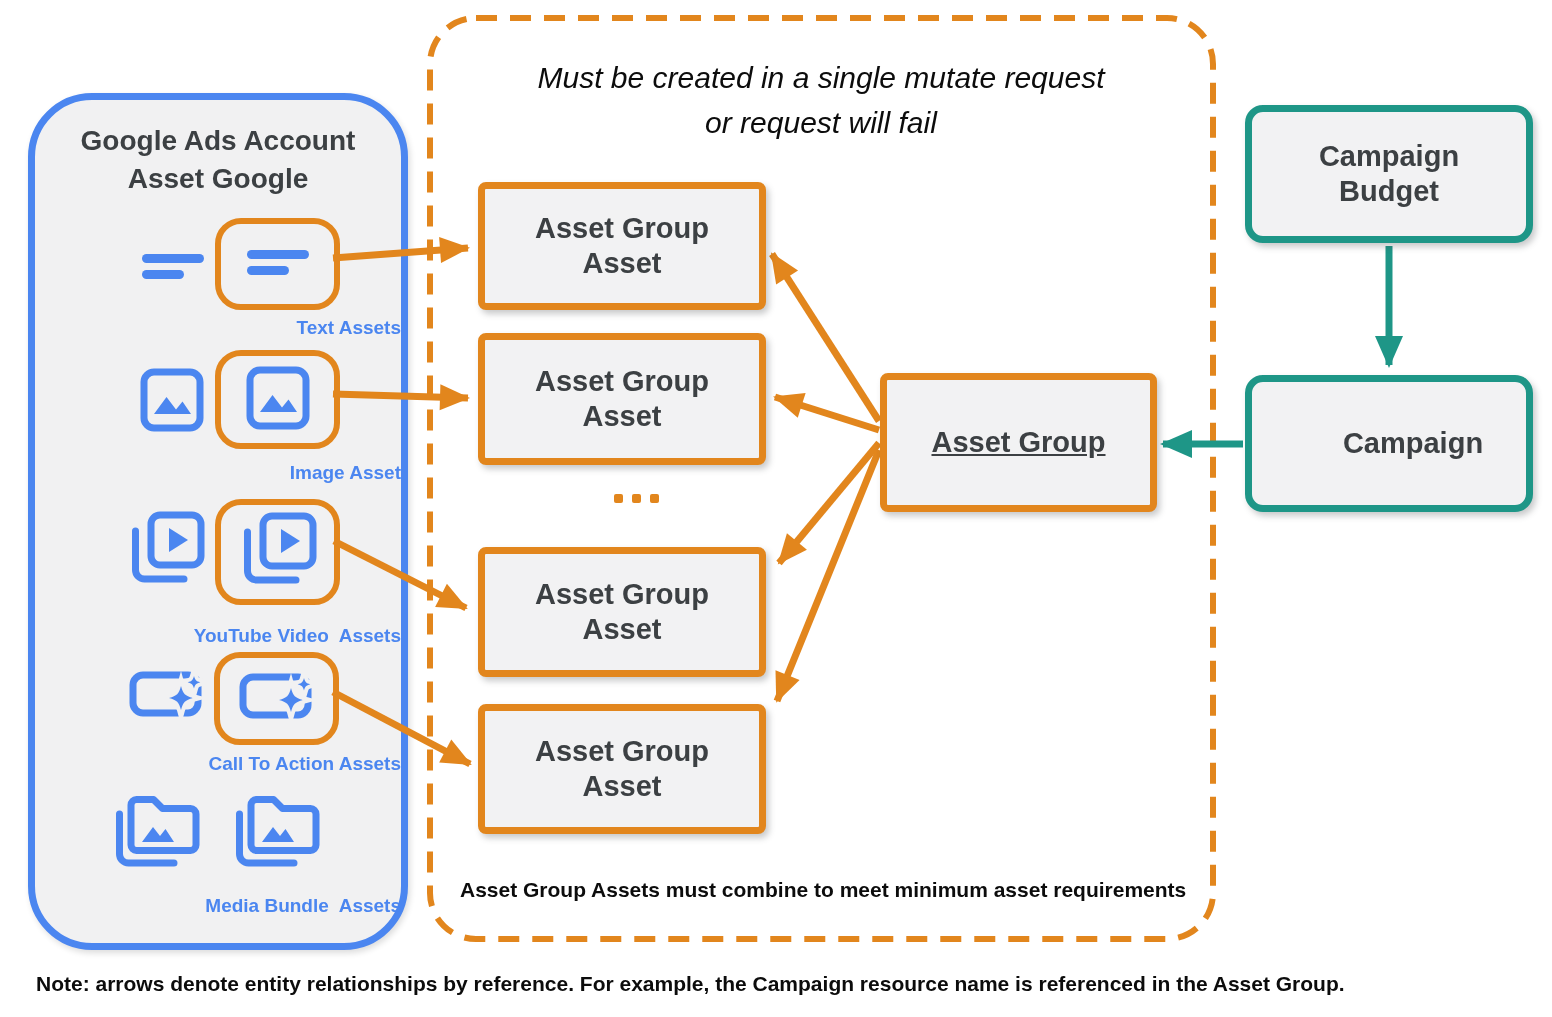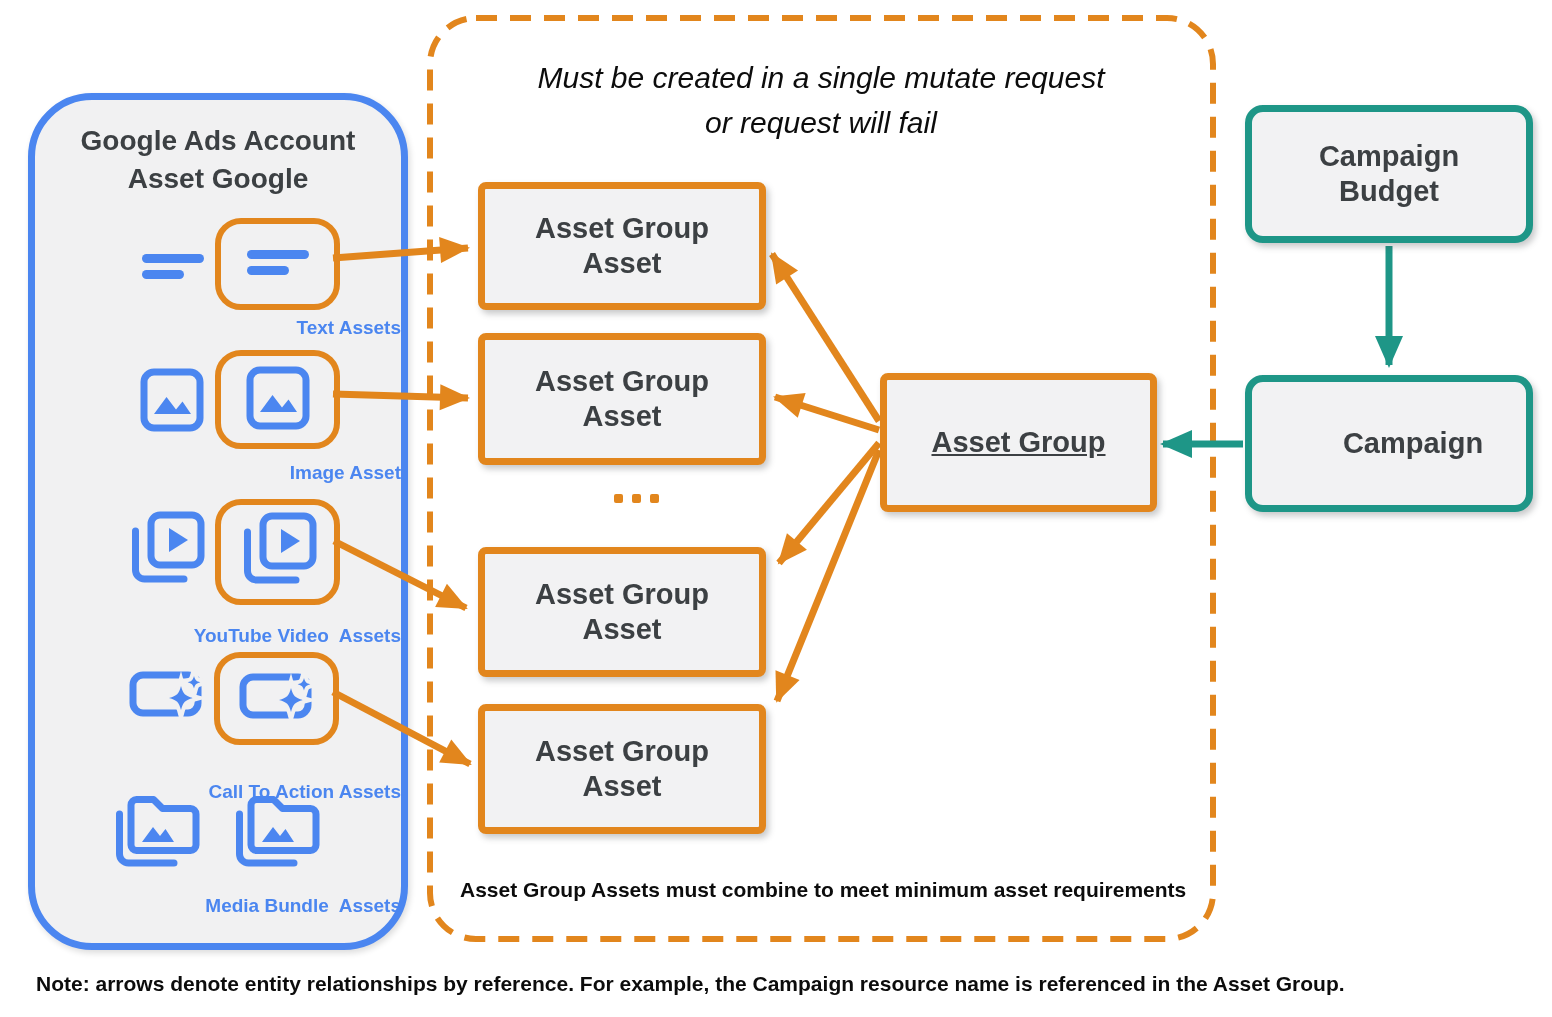--- a/index.html
+++ b/index.html
@@ -133,21 +133,21 @@
     </span>
     <div class="outline" style="left:179px;top:552px;width:125px;height:93px;">
       <span>
         <svg width="76" height="62" viewBox="0 0 76 62">
           <rect class="s-blue" stroke-width="7" x="4" y="11" width="65" height="38" rx="10"></rect>
           <path class="f-blue halo" d="M52 22 c2.2 8 4 9.8 12 12 c-8 2.2 -9.8 4 -12 12 c-2.2 -8 -4 -9.8 -12 -12 c8 -2.2 9.8 -4 12 -12 Z"></path>
           <path class="f-blue halo" d="M65 12 c1.2 4.2 2.1 5.1 6.3 6.3 c-4.2 1.2 -5.1 2.1 -6.3 6.3 c-1.2 -4.2 -2.1 -5.1 -6.3 -6.3 c4.2 -1.2 5.1 -2.1 6.3 -6.3 Z"></path>
         </svg>
       </span>
     </div>
-    <div class="lib-label" style="top:653px;margin-top:28px;">Call To Action Assets</div>
+    <div class="lib-label" style="top:653px;">Call To Action Assets</div>
 
     <span class="icon" style="left:75px;top:690px;">
       <svg width="94" height="82" viewBox="0 0 94 82">
         <path class="s-blue" stroke-width="7" stroke-linecap="round" d="M9.5 24 V64 a9 9 0 0 0 9 9 H64"></path>
         <path class="s-blue" stroke-width="7" stroke-linejoin="round" d="M26.5 9.5 h17 l9 9 h28 a5.5 5.5 0 0 1 5.5 5.5 v31 a5.5 5.5 0 0 1 -5.5 5.5 h-54 a5.5 5.5 0 0 1 -5.5 -5.5 v-40 a5.5 5.5 0 0 1 5.5 -5.5 Z"></path>
         <path class="f-blue" d="M32 52 L43 37 L50 46 L55.5 39 L64 52 Z"></path>
       </svg>
     </span>
     <span class="icon" style="left:195px;top:690px;">
       <svg width="94" height="82" viewBox="0 0 94 82">

